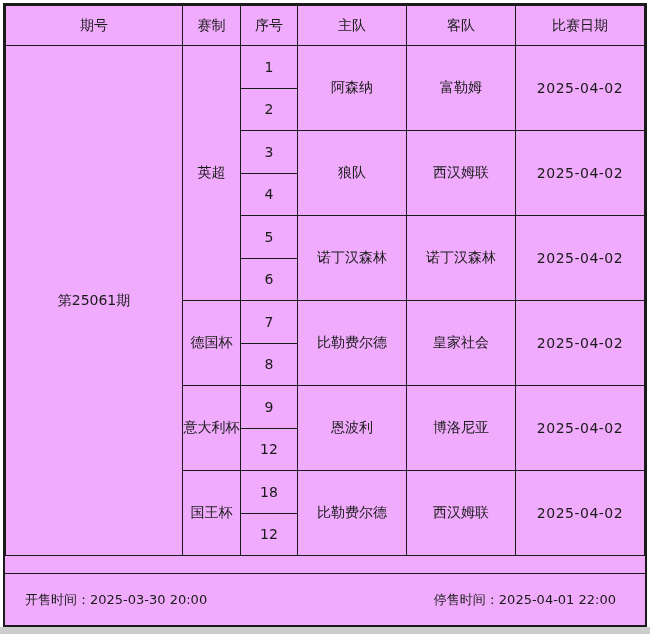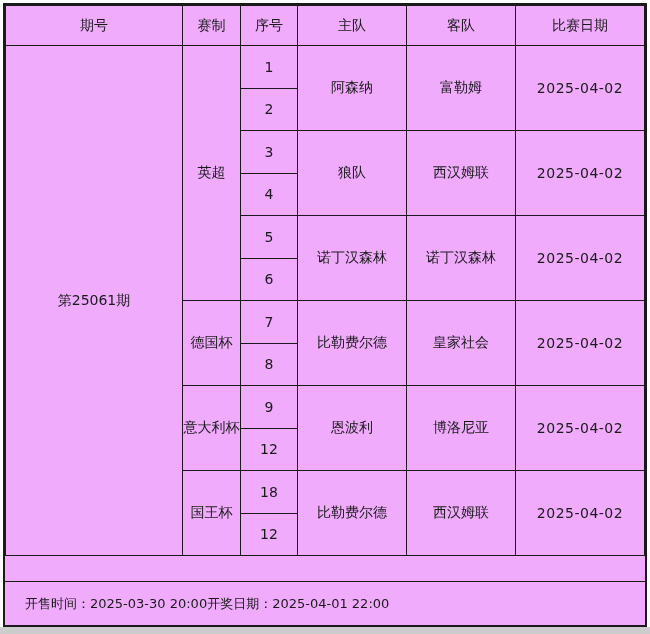--- a/index.html
+++ b/index.html
@@ -51,26 +51,26 @@
     padding: 0;
     overflow: hidden;
     white-space: nowrap;
   }
   table.schedule thead tr { height: 40px; }
   table.schedule tbody tr { height: 42.5px; }
   td.seq-cell { font-size: 13px; }
   td.date-cell { font-size: 13px; letter-spacing: 0.5px; }
   .spacer { flex: 1 1 auto; }
   .footer {
-    height: 44px;
+    height: 52px;
     flex: 0 0 auto;
     border-top: 1px solid #1a1a1a;
     display: flex;
     align-items: center;
-    justify-content: flex-start;
+    justify-content: space-between;
     padding: 0 29px 0 20px;
     box-sizing: border-box;
     font-size: 13px;
     color: #1a1a1a;
   }
   .footer .item { white-space: nowrap; }
 </style>
 </head>
 <body>
 
@@ -159,19 +159,19 @@
       </tbody>
     </table>
 
     <div class="spacer"></div>
 
     <div class="footer">
       <div class="item">
         <span>开售时间：</span><span>2025-03-30 20:00</span>
       </div>
       <div class="item">
-        <span>开奖日期：</span><span>2025-04-01 22:00</span>
+        <span>停售时间：</span><span>2025-04-01 22:00</span>
       </div>
     </div>
 
   </div>
   <div class="bottom-strip"></div>
 </div>
 
 </body></html>

